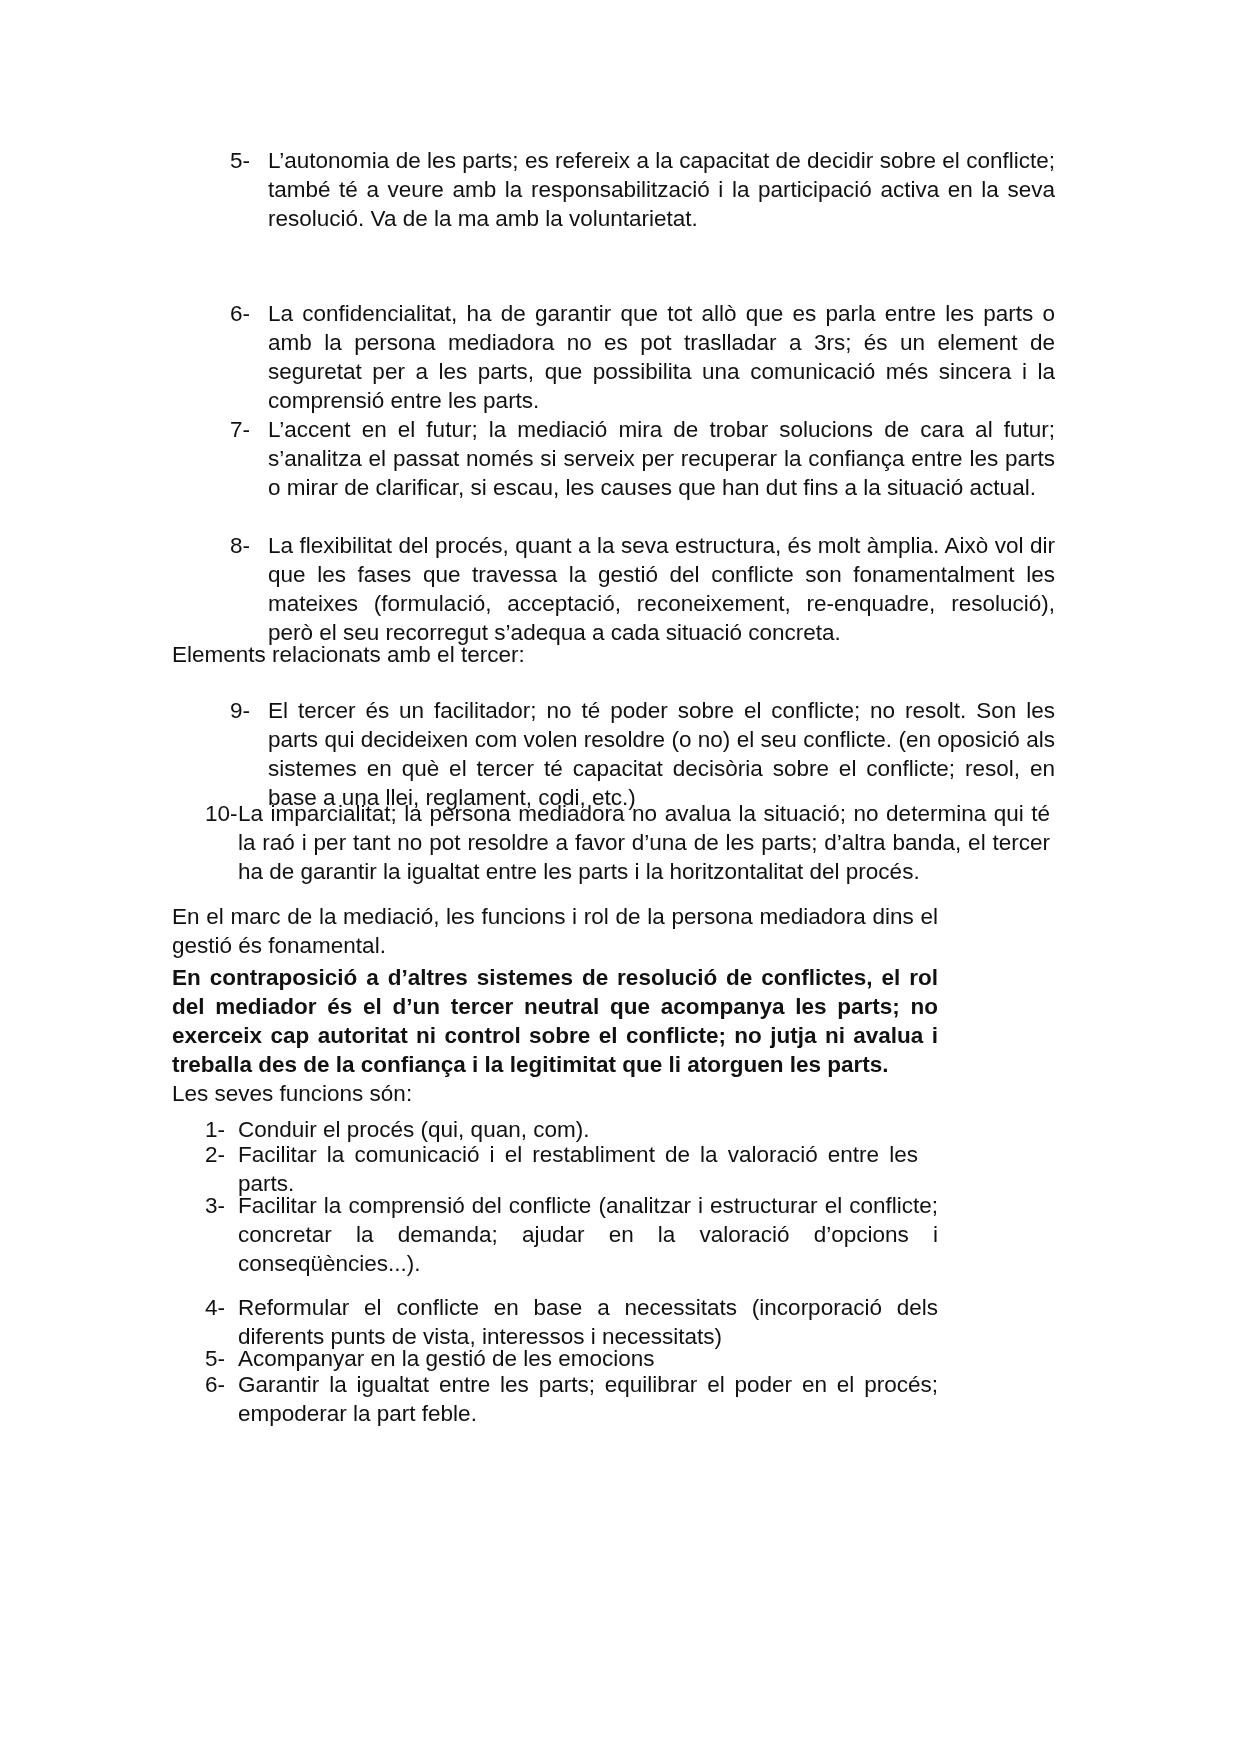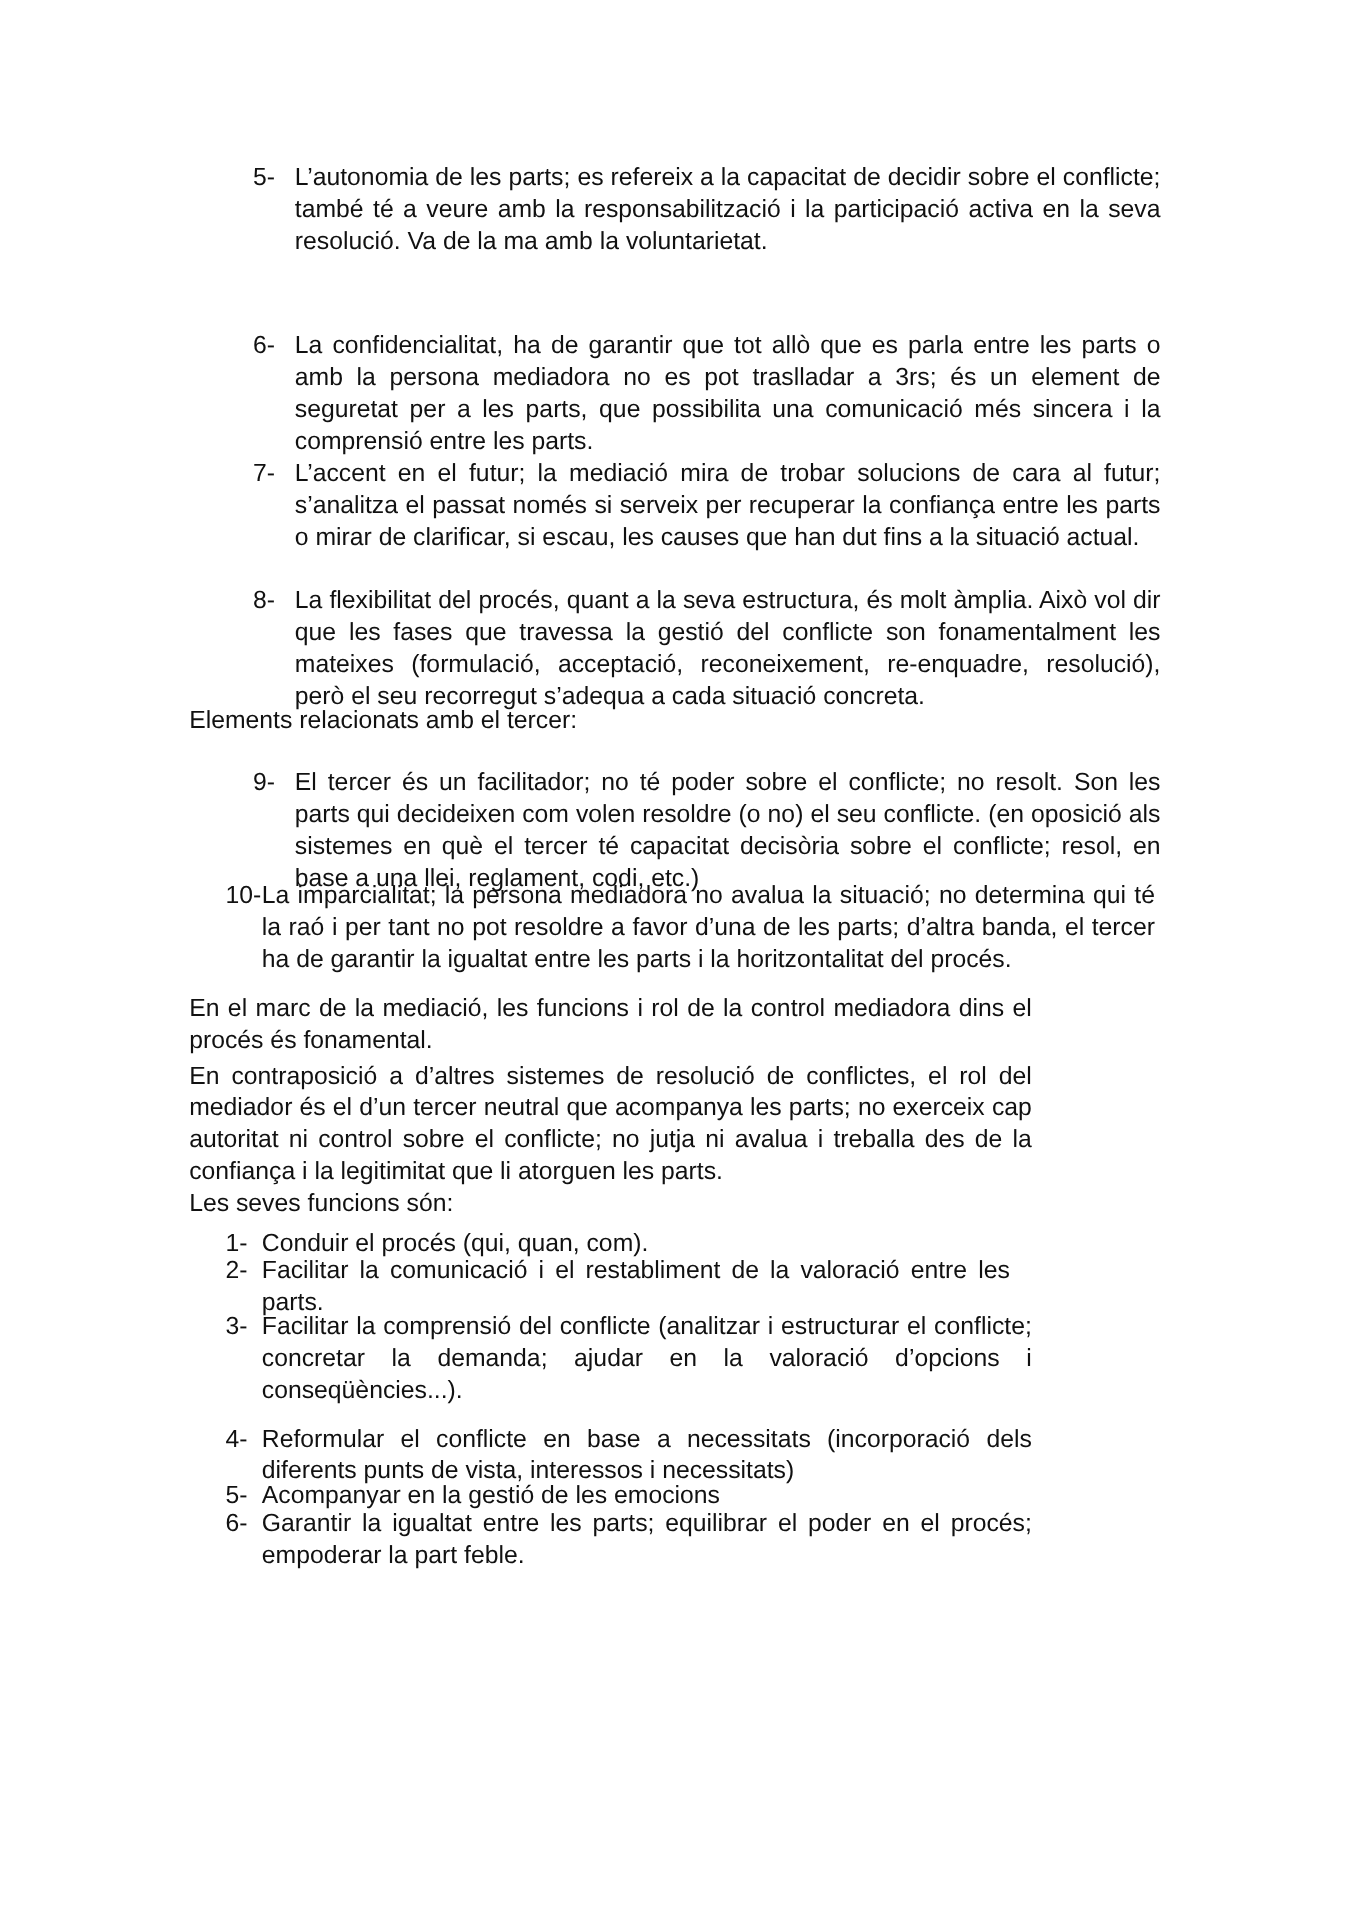--- a/index.html
+++ b/index.html
@@ -44,22 +44,22 @@
 
   <div class="li" style="top:696px;">
     <span class="num">9-</span>
     <span class="txt last-left">El tercer és un facilitador; no té poder sobre el conflicte; no resolt. Son les parts qui decideixen com volen resoldre (o no) el seu conflicte. (en oposició als sistemes en què el tercer té capacitat decisòria sobre el conflicte; resol, en base a una llei, reglament, codi, etc.)</span>
   </div>
   <div class="li" style="top:799px; left:205px; width:850px;">
     <span class="num">10-</span>
     <span class="txt last-left" style="left:33px; width:812px;">La imparcialitat; la persona mediadora no avalua la situació; no determina qui té la raó i per tant no pot resoldre a favor d’una de les parts; d’altra banda, el tercer ha de garantir la igualtat entre les parts i la horitzontalitat del procés.</span>
   </div>
 
-  <div class="para" style="top:902px; left:172px; width:766px;">En el marc de la mediació, les funcions i rol de la control mediadora dins el procés és fonamental.</div>
-  <div class="para" style="top:963px; left:172px; width:766px;">En contraposició a d’altres sistemes de resolució de conflictes, el rol del mediador és el d’un tercer neutral que acompanya les parts; no exerceix cap autoritat ni control sobre el conflicte; no jutja ni avalua i  treballa des de la confiança i la legitimitat que li atorguen les parts.</div>
+  <div class="para" style="top:902px; left:172px; width:766px;">En el marc de la mediació, les funcions i rol de la persona mediadora dins el gestió és fonamental.</div>
+  <div class="para" style="top:963px; left:172px; width:766px;font-weight:bold;">En contraposició a d’altres sistemes de resolució de conflictes, el rol del mediador és el d’un tercer neutral que acompanya les parts; no exerceix cap autoritat ni control sobre el conflicte; no jutja ni avalua i  treballa des de la confiança i la legitimitat que li atorguen les parts.</div>
 
   <div class="head" style="left:172px; top:1079px;">Les seves funcions són:</div>
 
   <div class="li" style="top:1115px; left:205px; width:733px;">
     <span class="num">1-</span>
     <span class="txt last-left" style="left:33px; width:700px;">Conduir  el procés (qui, quan, com).</span>
   </div>
   <div class="li" style="top:1140px; left:205px; width:733px;">
     <span class="num">2-</span>
     <span class="txt last-left" style="left:33px; width:680px;">Facilitar la comunicació i el restabliment de la valoració entre les parts.</span>

